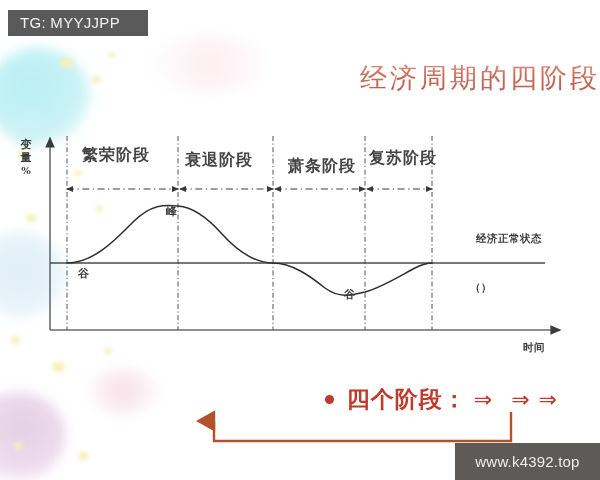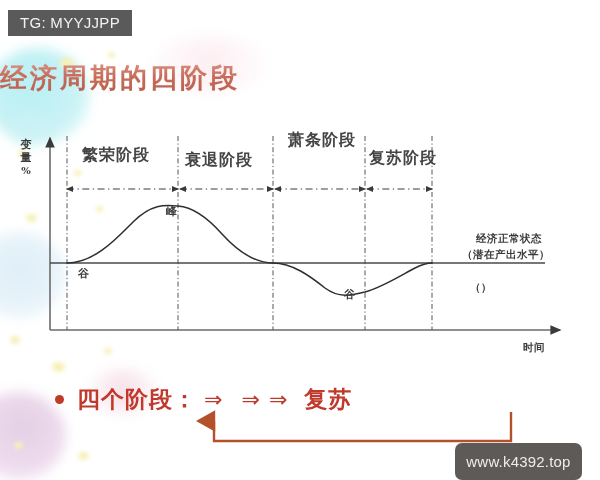--- a/index.html
+++ b/index.html
@@ -63,48 +63,47 @@
 
   
   #tg-badge {
     position: absolute;
     left: 8px; top: 10px;
     background: #5a5a5a;
     color: #f2f2f2;
     font-family: "Liberation Sans", sans-serif;
     font-size: 15px;
     letter-spacing: 0.3px;
-    padding: 5px 12px 6px 12px;
+    padding: 5px 28px 6px 12px;
     line-height: 1;
   }
   
   #site-badge {
     position: absolute;
     left: 455px; top: 443px;
-    width: 127px; height: 37px;
+    width: 145px; height: 37px;
     background: #5d5a58;
     color: #ededed;
     font-family: "Liberation Sans", sans-serif;
     font-size: 15px;
     display: flex;
     align-items: center;
     justify-content: center;
     letter-spacing: 0.2px;
-    border-radius: 7px;
   }
 
   
   #title {
     position: absolute;
     left: 0; top: 60px;
     width: 600px;
-    text-align: left;
+    text-align: right;
     font-family: "DejaVu Serif", "Liberation Serif", serif;
     font-size: 27px;
-    font-weight: bold;
+    font-weight: normal;
     letter-spacing: 3px;
     color: #c9776a;
     background: linear-gradient(180deg, #e5a193 0%, #c96d5c 45%, #b75a48 100%);
     -webkit-background-clip: text;
     background-clip: text;
     -webkit-text-fill-color: transparent;
     text-shadow: 0 0 1px rgba(190,110,95,0.20);
   }
 
   
@@ -147,25 +146,26 @@
     color: #3b3b3b;
     line-height: 13px;
     text-align: center;
   }
   #ylabel span { display: block; }
   #ylabel .pct { font-size: 10px; }
 
   
   #summary {
     position: absolute;
-    left: 55px; top: 380px;
+    left: 44px; top: 380px;
     width: 530px;
     height: 38px;
     display: flex;
     align-items: center;
+    justify-content: flex-end;
   }
   #summary-bullet {
     width: 9px; height: 9px;
     border-radius: 50%;
     background: #c0392b;
     margin-right: 13px;
     flex: none;
   }
   .sum-text {
     font-family: "DejaVu Serif", "Liberation Serif", serif;
@@ -269,42 +269,40 @@
   </svg>
 
   <div id="ylabel">
     <span>变</span>
     <span>量</span>
     <span class="pct">%</span>
   </div>
 
   <div class="clabel phase-label" style="left:82px;  top:145px;">繁荣阶段</div>
   <div class="clabel phase-label" style="left:185px; top:150px;">衰退阶段</div>
-  <div class="clabel phase-label" style="left:288px; top:130px;">萧条阶段</div>
+  <div class="clabel phase-label" style="left:288px; top:156px;">萧条阶段</div>
   <div class="clabel phase-label" style="left:369px; top:148px;">复苏阶段</div>
 
   <div class="clabel pt-label" style="left:78px;  top:266px;">谷</div>
   <div class="clabel pt-label" style="left:166px; top:204px;">峰</div>
   <div class="clabel pt-label" style="left:344px; top:287px;">谷</div>
 
   <div class="clabel axis-note" style="left:466px; top:232px;padding-left:10px;">经济正常状态</div>
-  <div class="clabel axis-note" style="left:462px; top:248px;">（潜在产出水平）</div>
   <div class="clabel axis-note" style="left:470px; top:281px;">（）</div>
 
   <div class="clabel axis-note" style="left:523px; top:319px;margin-top:22px;">时间</div>
 
   <div id="summary">
     <div id="summary-bullet"></div>
     <span class="sum-text">四个阶段：</span>
     <span class="sum-arrow">⇒</span>
     <span class="sum-gap"></span>
     <span class="sum-arrow tight">⇒</span>
     <span class="sum-arrow">⇒</span>
     <span class="sum-gap"></span>
-    <span class="sum-text">复苏</span>
   </div>
 
   <svg id="loop-svg" width="600" height="480">
     <defs>
       <marker id="loopArr" markerWidth="9" markerHeight="9" refX="4.5" refY="7.5" orient="auto">
         <path d="M4.5,0 L9,8 L0,8 z" fill="#b5512a"></path>
       </marker>
     </defs>
     <path d="M 511,412 L 511,441 L 214,441 L 214,421" fill="none" stroke="#b5512a" stroke-width="2.4" stroke-linejoin="miter" marker-end="url(#loopArr)"></path>
   </svg>

